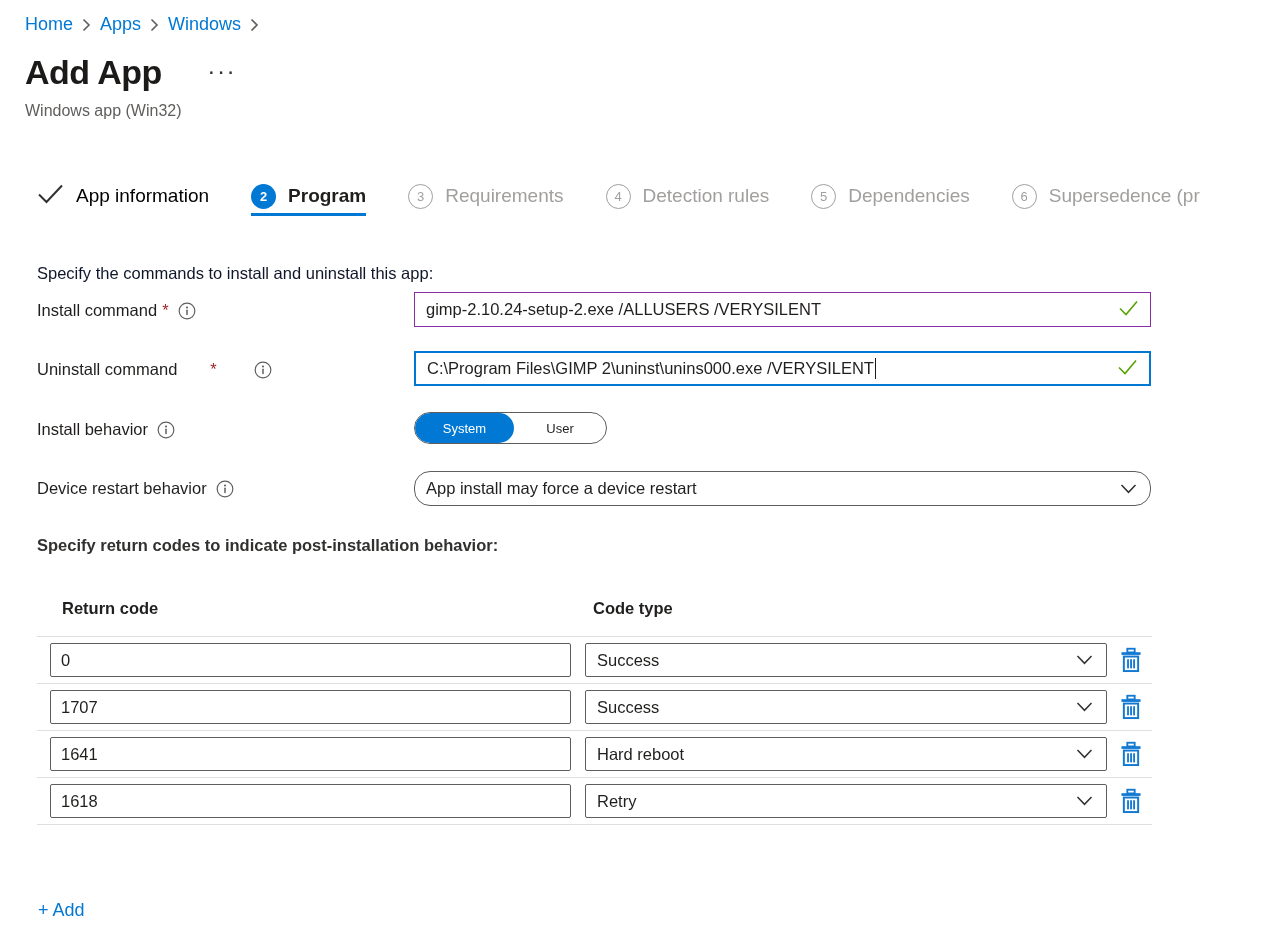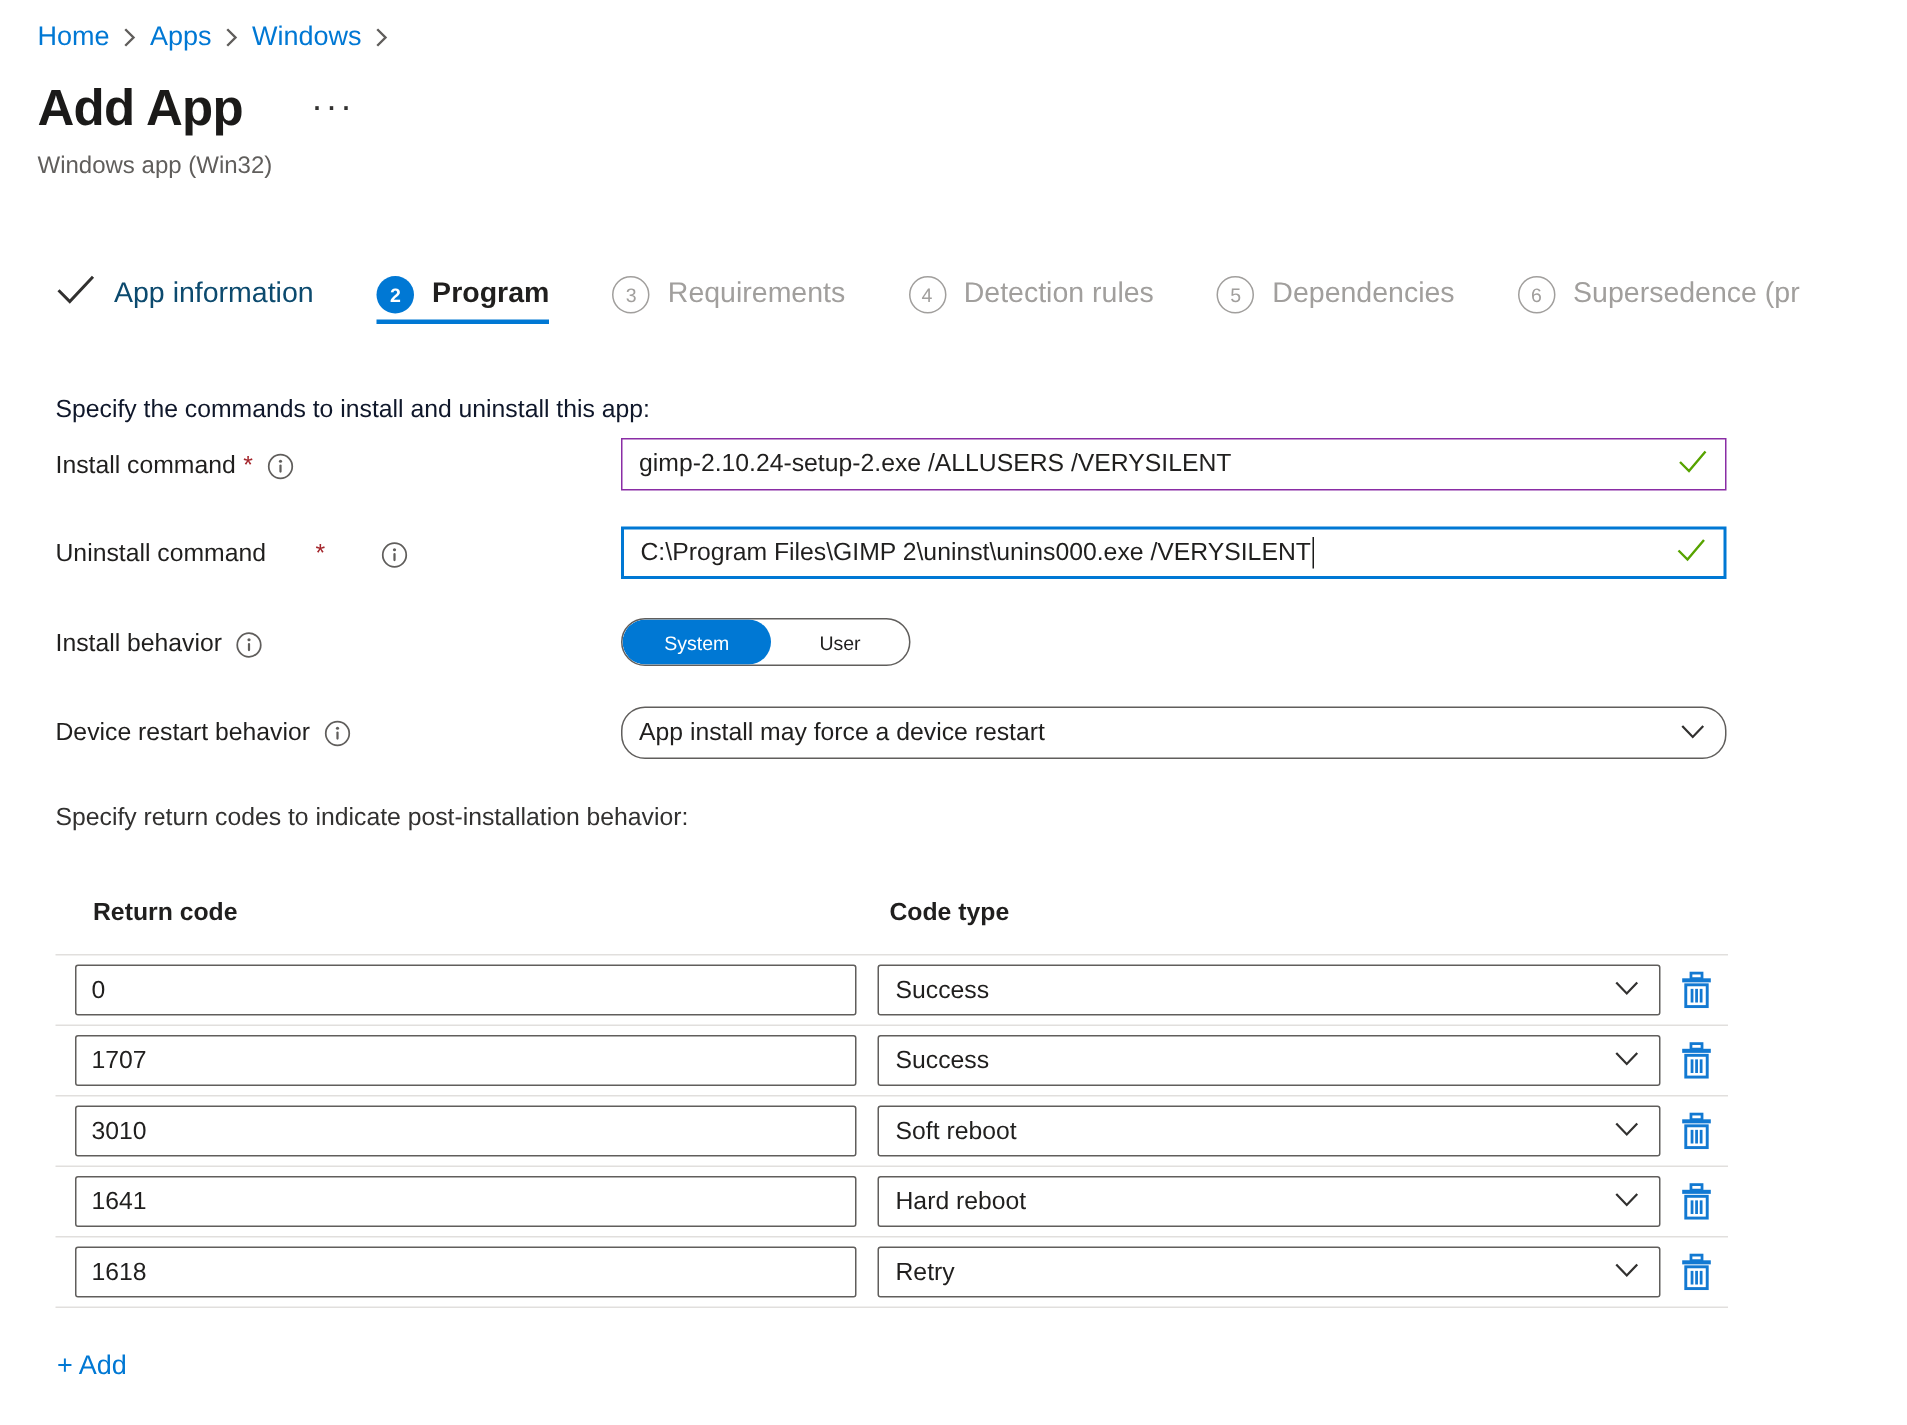--- a/index.html
+++ b/index.html
@@ -14,29 +14,29 @@
 
   
   .page-title { position:absolute; left:25px; top:53px; font-size:34px; font-weight:700; color:#1b1a19; letter-spacing:-0.5px; }
   .title-ellipsis { position:absolute; left:208px; top:52px; font-size:24px; letter-spacing:3px; color:#323130; cursor:pointer; }
   .page-subtitle { position:absolute; left:25px; top:102px; font-size:16px; color:#605e5c; }
 
   
   .tabs { position:absolute; left:37px; top:176px; display:flex; gap:42px; height:40px; align-items:center; white-space:nowrap; width:1234px; overflow:hidden; }
   .tab { position:relative; display:flex; align-items:center; gap:12px; height:40px; font-size:19px; cursor:pointer; }
   .tab .step-circle { width:25px; height:25px; border-radius:50%; display:flex; align-items:center; justify-content:center; font-size:13px; flex:0 0 25px; }
-  .tab.completed { color:#0c4a6e;justify-content:center; }
+  .tab.completed { color:#000000;justify-content:center; }
   .tab.active { color:#201f1e; font-weight:700; }
   .tab.active .step-circle { background:#0078d4; color:#fff; font-weight:700; }
   .tab.active::after { content:""; position:absolute; left:0; right:0; bottom:0; height:3px; background:#0078d4; }
   .tab.upcoming { color:#a19f9d; }
   .tab.upcoming .step-circle { border:1px solid #a19f9d; color:#a19f9d; }
 
   .section-text { position:absolute; left:37px; top:264px; font-size:16.5px; color:#0f172a; }
-  .section-text2 { position:absolute; left:37px; top:536px; font-size:16.5px; color:#323130; }
+  .section-text2 { position:absolute; left:37px; top:536px; font-size:16.5px; color:#323130;font-weight:bold; }
 
   
   .form-label { position:absolute; left:37px; display:flex; align-items:center; font-size:16.5px; color:#201f1e; }
   .req { color:#a4262c; margin-left:5px; font-size:16.5px; }
   .info-icon { margin-left:9px; display:flex; align-items:center; cursor:pointer; }
 
   
   .cmd-field { position:absolute; left:414px; width:737px; height:35px; background:#fff; border-radius:0; display:flex; align-items:center; padding:0 36px 0 11px; font-size:16.5px; color:#201f1e; cursor:text; }
   .cmd-field.dirty { border:1px solid #8a2da5; }
   .cmd-field.focused { border:2px solid #0078d4; }
@@ -233,37 +233,20 @@
       <button class="trash-btn"><svg width="24" height="26" viewBox="0 0 22 24">
             <rect x="7.6" y="1.6" width="6.8" height="3.4" fill="none" stroke="#1279d2" stroke-width="1.7"></rect>
             <rect x="2.2" y="4.8" width="17.6" height="2.5" fill="#1279d2"></rect>
             <rect x="4.4" y="8.8" width="13.2" height="13.4" fill="none" stroke="#1279d2" stroke-width="1.8"></rect>
             <rect x="7.4" y="11.3" width="1.7" height="8.4" fill="#1279d2"></rect>
             <rect x="10.2" y="11.3" width="1.7" height="8.4" fill="#1279d2"></rect>
             <rect x="13" y="11.3" width="1.7" height="8.4" fill="#1279d2"></rect>
           </svg></button>
     </div>
 
-    <div class="rc-row">
-      <input class="code-input" value="3010" style="">
-      <div class="dropdown type-select">
-        <span>Soft reboot</span>
-        <span class="chev"><svg width="17" height="11" viewBox="0 0 17 11">
-              <path d="M1.5 1.5 L8.5 8.8 L15.5 1.5" stroke="#323130" stroke-width="1.5" fill="none"></path>
-            </svg></span>
-      </div>
-      <button class="trash-btn"><svg width="24" height="26" viewBox="0 0 22 24">
-            <rect x="7.6" y="1.6" width="6.8" height="3.4" fill="none" stroke="#1279d2" stroke-width="1.7"></rect>
-            <rect x="2.2" y="4.8" width="17.6" height="2.5" fill="#1279d2"></rect>
-            <rect x="4.4" y="8.8" width="13.2" height="13.4" fill="none" stroke="#1279d2" stroke-width="1.8"></rect>
-            <rect x="7.4" y="11.3" width="1.7" height="8.4" fill="#1279d2"></rect>
-            <rect x="10.2" y="11.3" width="1.7" height="8.4" fill="#1279d2"></rect>
-            <rect x="13" y="11.3" width="1.7" height="8.4" fill="#1279d2"></rect>
-          </svg></button>
-    </div>
 
     <div class="rc-row">
       <input class="code-input" value="1641" style="">
       <div class="dropdown type-select">
         <span>Hard reboot</span>
         <span class="chev"><svg width="17" height="11" viewBox="0 0 17 11">
               <path d="M1.5 1.5 L8.5 8.8 L15.5 1.5" stroke="#323130" stroke-width="1.5" fill="none"></path>
             </svg></span>
       </div>
       <button class="trash-btn"><svg width="24" height="26" viewBox="0 0 22 24">

